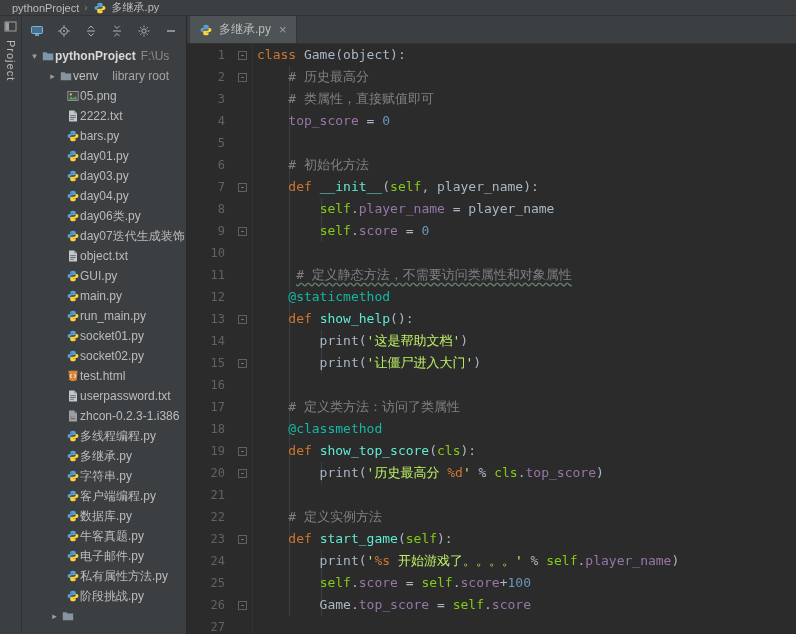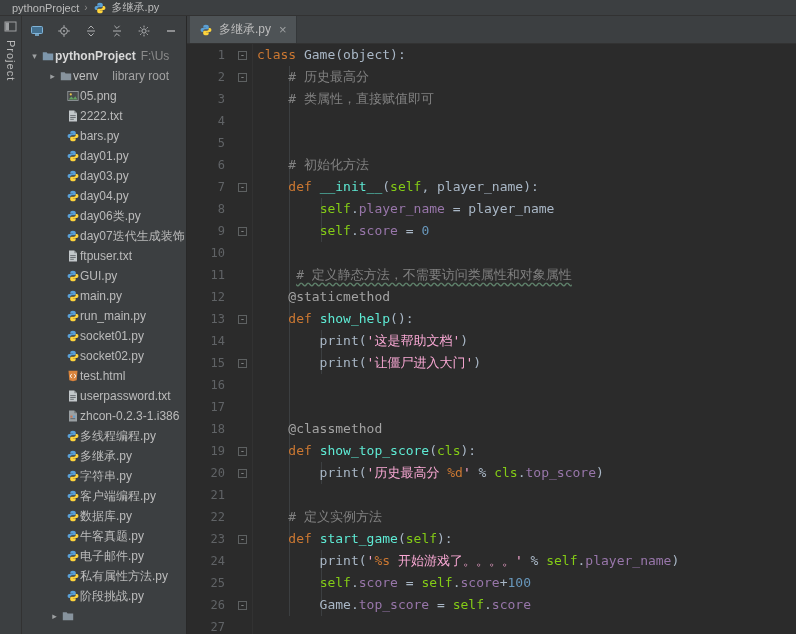--- a/index.html
+++ b/index.html
@@ -48,23 +48,23 @@
   .gut{width:46px;flex:none;text-align:right;padding-right:8px;color:#606366;font-size:12px}
   .foldcol{width:20px;flex:none;border-right:1px solid #323232;display:flex;align-items:center;justify-content:center}
   .foldbox{width:9px;height:9px;border:1px solid #5e6162;color:#9da0a2;font-size:9px;line-height:6px;text-align:center;background:#2b2b2b;cursor:pointer}
   .codecell{padding-left:4px;white-space:pre;color:#a9b7c6}
 
   
   .tk-t{color:#a9b7c6}
   .tk-kw{color:#cc7832}
   .tk-cmt{color:#808080}
   .tk-cmtw{color:#808080;text-decoration:underline wavy #5f826b;text-underline-offset:3px}
-  .tk-str{color:#f9a8d4}
+  .tk-str{color:#bef264}
   .tk-num{color:#6897bb}
-  .tk-dec{color:#a3a3a3}
+  .tk-dec{color:#14b8a6}
   .tk-fn{color:#5eead4}
   .tk-slf{color:#84cc16}
   .tk-attr{color:#9876aa}
   .tk-fmt{color:#cc7832}
 </style>
 </head>
 <body>
 
 <div class="titlebar">
   <span>pythonProject</span>
@@ -228,21 +228,21 @@
         <div class="trow file">
           <span class="ficon">
             <svg width="12" height="12" viewBox="0 0 12 12">
               <path fill="#c3c8cb" d="M2 .5h5.2L10 3.3V11.5H2z"></path>
               <path fill="#8f9497" d="M7.2.5L10 3.3H7.2z"></path>
               <rect x="3.2" y="5.2" width="5.5" height=".9" fill="#606569"></rect>
               <rect x="3.2" y="7" width="5.5" height=".9" fill="#606569"></rect>
               <rect x="3.2" y="8.8" width="3.6" height=".9" fill="#606569"></rect>
             </svg>
           </span>
-          <span class="fname">ftpuser.txt</span>
+          <span class="fname">object.txt</span>
         </div>
         <div class="trow file">
           <span class="ficon">
             <svg width="12" height="12" viewBox="0 0 12 12">
               <path fill="#5a9fd4" d="M5.9.7C3.9.7 3.3 1.6 3.3 2.6v1.1h2.8v.4H2.4C1.3 4.1.6 5 .6 6.1s.6 2 1.7 2h1V6.9c0-.9.8-1.7 1.7-1.7h2.6c.7 0 1.2-.6 1.2-1.3V2.6C8.8 1.6 7.9.7 5.9.7z"></path>
               <path fill="#ffd43b" d="M6.1 11.3c2 0 2.6-.9 2.6-1.9V8.3H5.9v-.4h3.7c1.1 0 1.8-.9 1.8-2s-.6-2-1.7-2h-1v1.2c0 .9-.8 1.7-1.7 1.7H4.4c-.7 0-1.2.6-1.2 1.3v1.3c0 1 .9 1.9 2.9 1.9z"></path>
             </svg>
           </span>
           <span class="fname">GUI.py</span>
         </div>
@@ -444,20 +444,21 @@
           <span class="codecell"><span class="tk-t">    </span><span class="tk-cmt"># 历史最高分</span></span>
         </div>
         <div class="eline">
           <span class="gut">3</span>
           <span class="foldcol"></span>
           <span class="codecell"><span class="tk-t">    </span><span class="tk-cmt"># 类属性，直接赋值即可</span></span>
         </div>
         <div class="eline">
           <span class="gut">4</span>
           <span class="foldcol"></span>
+          <span class="codecell"><span class="tk-t">    </span><span class="tk-attr">top_score</span><span class="tk-t"> = </span><span class="tk-num">0</span></span>
         </div>
         <div class="eline">
           <span class="gut">5</span>
           <span class="foldcol"></span>
           <span class="codecell"></span>
         </div>
         <div class="eline">
           <span class="gut">6</span>
           <span class="foldcol"></span>
           <span class="codecell"><span class="tk-t">    </span><span class="tk-cmt"># 初始化方法</span></span>
@@ -516,20 +517,21 @@
           <span class="codecell"><span class="tk-t">        print(</span><span class="tk-str">'让僵尸进入大门'</span><span class="tk-t">)</span></span>
         </div>
         <div class="eline">
           <span class="gut">16</span>
           <span class="foldcol"></span>
           <span class="codecell"></span>
         </div>
         <div class="eline">
           <span class="gut">17</span>
           <span class="foldcol"></span>
+          <span class="codecell"><span class="tk-t">    </span><span class="tk-cmt"># 定义类方法：访问了类属性</span></span>
         </div>
         <div class="eline">
           <span class="gut">18</span>
           <span class="foldcol"></span>
           <span class="codecell"><span class="tk-t">    </span><span class="tk-dec">@classmethod</span></span>
         </div>
         <div class="eline">
           <span class="gut">19</span>
           <span class="foldcol">
             <span class="foldbox">-</span>

